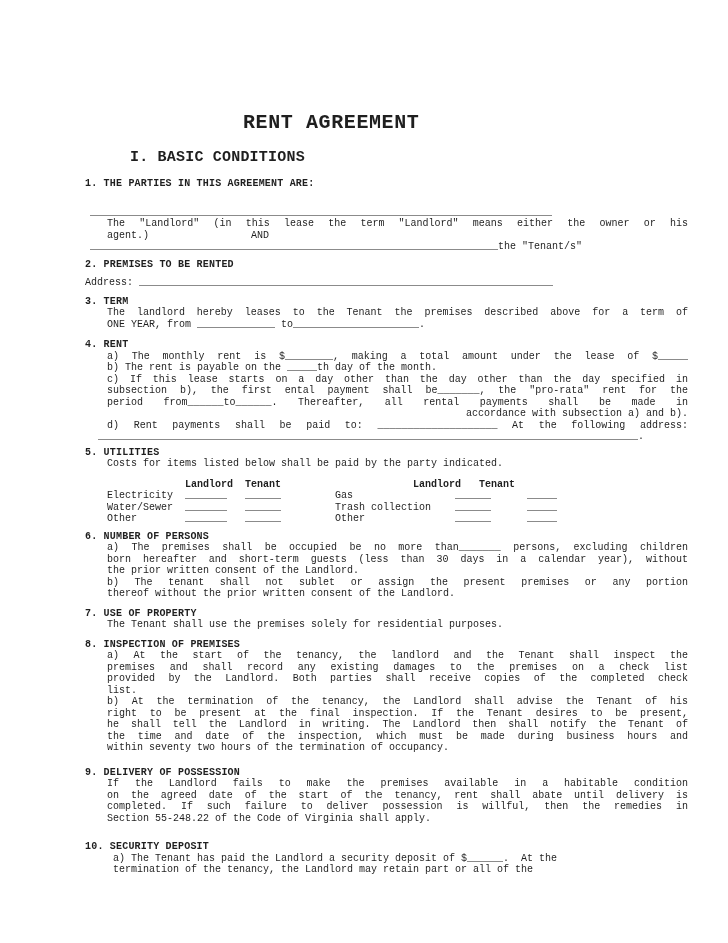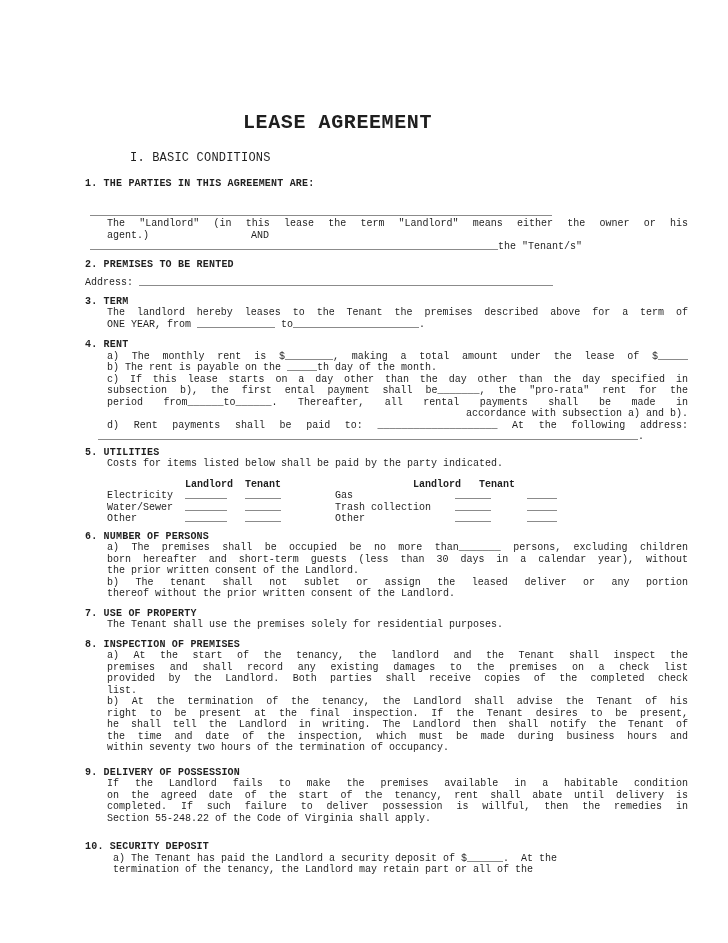--- a/index.html
+++ b/index.html
@@ -23,22 +23,22 @@
     margin-left: 158px;
     font-size: 20px;
     font-weight: bold;
     letter-spacing: 0.6px;
     line-height: 22px;
     white-space: pre;
   }
   .part-heading {
     margin-top: 15px;
     margin-left: 45px;
-    font-size: 12px;
-    font-weight: normal;
+    font-size: 15px;
+    font-weight: bold;
     letter-spacing: 0.2px;
     line-height: 18px;
     white-space: pre;
   }
   .sections { margin-top: 11px; font-size: 10px; line-height: 11.5px; }
   .sec-heading {
     font-weight: bold;
     white-space: pre;
     letter-spacing: 0.2px;
   }
@@ -49,21 +49,21 @@
     text-align-last: justify;
     word-spacing: 0.1px;
   }
   .gap { width: 100%; }
 </style>
 </head>
 <body>
 
 <div class="page">
   <div class="content">
-    <div class="doc-title">LEASE AGREEMENT</div>
+    <div class="doc-title">RENT AGREEMENT</div>
     <div class="part-heading">I. BASIC CONDITIONS</div>
     <div class="sections">
         <div class="section" style="margin-top: 0px;">
           <div class="sec-heading">1. THE PARTIES IN THIS AGREEMENT ARE:</div>
           <div class="gap" style="height: 17px;"></div>
           <div class="ln plain" style="margin-left: 5px;">_____________________________________________________________________________</div>
           <div class="ln just" style="margin-left: 22px;">The "Landlord" (in this lease the term "Landlord" means either the owner or his</div>
           <div class="ln plain" style="margin-left: 22px;">agent.)                 AND</div>
           <div class="ln plain" style="margin-left: 5px;">____________________________________________________________________the "Tenant/s"</div>
         </div>
@@ -95,21 +95,21 @@
           <div class="ln plain" style="margin-left: 22px; font-weight: bold;">             Landlord  Tenant                      Landlord   Tenant</div>
           <div class="ln plain" style="margin-left: 22px;">Electricity  _______   ______         Gas                 ______      _____</div>
           <div class="ln plain" style="margin-left: 22px;">Water/Sewer  _______   ______         Trash collection    ______      _____</div>
           <div class="ln plain" style="margin-left: 22px;">Other        _______   ______         Other               ______      _____</div>
         </div>
         <div class="section" style="margin-top: 6px;">
           <div class="sec-heading">6. NUMBER OF PERSONS</div>
           <div class="ln just" style="margin-left: 22px;">a) The premises shall be occupied be no more than_______ persons, excluding children</div>
           <div class="ln just" style="margin-left: 22px;">born hereafter and short-term guests (less than 30 days in a calendar year), without</div>
           <div class="ln plain" style="margin-left: 22px;">the prior written consent of the Landlord.</div>
-          <div class="ln just" style="margin-left: 22px;">b) The tenant shall not sublet or assign the leased deliver or any portion</div>
+          <div class="ln just" style="margin-left: 22px;">b) The tenant shall not sublet or assign the present premises or any portion</div>
           <div class="ln plain" style="margin-left: 22px;">thereof without the prior written consent of the Landlord.</div>
         </div>
         <div class="section" style="margin-top: 8px;">
           <div class="sec-heading">7. USE OF PROPERTY</div>
           <div class="ln plain" style="margin-left: 22px;">The Tenant shall use the premises solely for residential purposes.</div>
         </div>
         <div class="section" style="margin-top: 8px;">
           <div class="sec-heading">8. INSPECTION OF PREMISES</div>
           <div class="ln just" style="margin-left: 22px;">a) At the start of the tenancy, the landlord and the Tenant shall inspect the</div>
           <div class="ln just" style="margin-left: 22px;">premises and shall record any existing damages to the premises on a check list</div>

